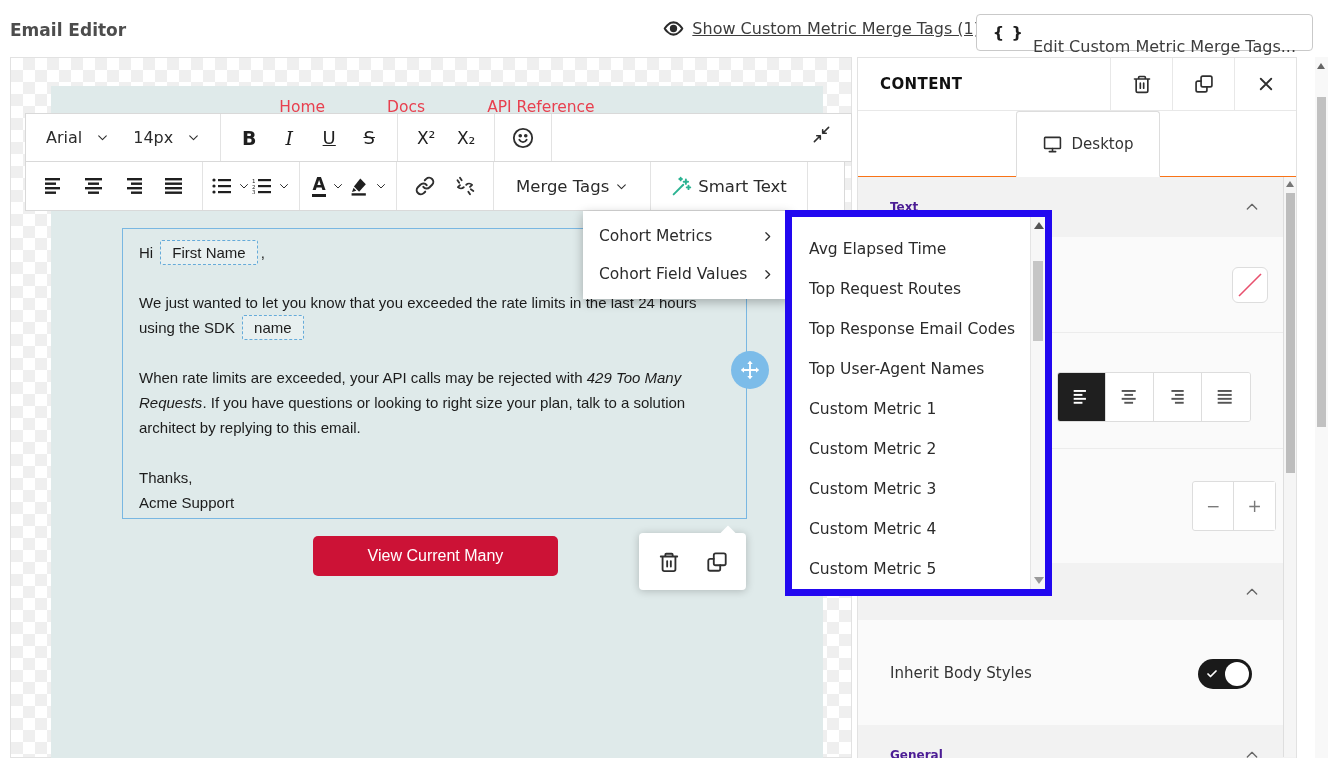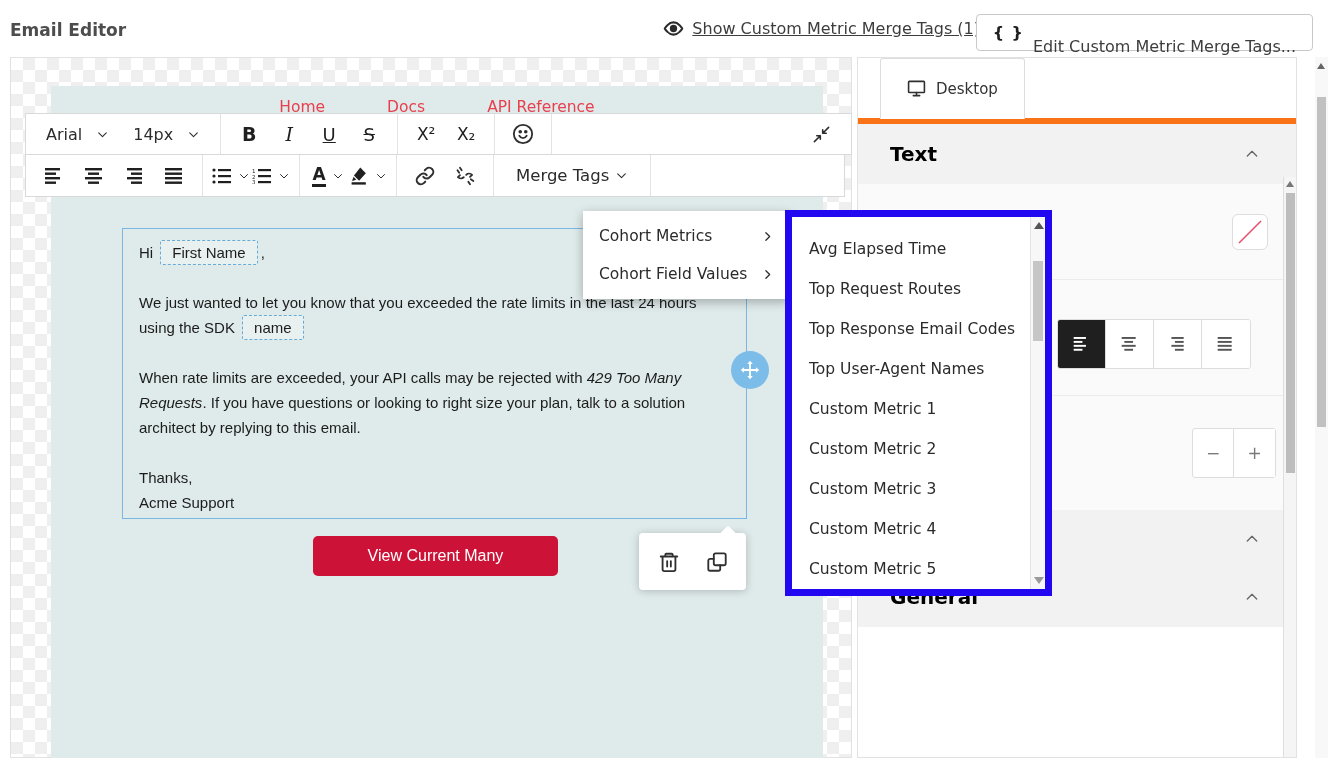--- a/index.html
+++ b/index.html
@@ -24,21 +24,21 @@
     background-image:
       linear-gradient(45deg,#efefef 25%,transparent 25%,transparent 75%,#efefef 75%),
       linear-gradient(45deg,#efefef 25%,transparent 25%,transparent 75%,#efefef 75%);
     background-size:24px 24px; background-position:0 0,12px 12px; }
   .email-canvas { position:absolute; left:40px; top:28px; width:772px; height:673px; background:#dfeaea; }
   .nav-row { position:absolute; left:0; top:12px; width:100%; display:flex; justify-content:center; gap:62px; }
   .nav-row span { color:#e8404f; font-size:15.5px; font-weight:500; }
 
   
   .toolbar { position:absolute; left:25px; top:113px; width:827px; z-index:20; }
-  .tb-row { display:flex; align-items:stretch; height:42px; background:#fff; border:1px solid #d9d9d9; }
+  .tb-row { display:flex; align-items:stretch; height:49px; background:#fff; border:1px solid #d9d9d9; }
   .tb-row.second { width:820px; border-top:none; }
   .tb-group { display:flex; align-items:center; border-right:1px solid #e3e3e3; padding:0 8px; }
   .tb-btn { display:flex; align-items:center; justify-content:center; min-width:40px; height:40px; cursor:pointer;
     font-size:17px; color:#1f1f1f; gap:6px; }
   .tb-select { display:flex; align-items:center; gap:14px; padding:0 12px; font-size:16px; color:#2b2b2b; cursor:pointer; }
   .glyph-b { font-weight:bold; font-size:19px; }
   .glyph-i { font-style:italic; font-family:"DejaVu Serif",serif; font-size:19px; }
   .glyph-u { text-decoration:underline; font-size:18px; }
   .glyph-s { text-decoration:line-through; font-size:18px; }
   .glyph-sup,.glyph-sub { font-size:17px; font-weight:500; }
@@ -82,27 +82,27 @@
     box-shadow:0 1px 8px rgba(0,0,0,.22); z-index:15; display:flex; align-items:center; justify-content:center; gap:26px; }
   .block-popup .caret { position:absolute; right:12px; top:-5px; width:12px; height:12px; background:#fff; transform:rotate(45deg); }
 
   
   .sidebar { position:absolute; left:857px; top:57px; width:440px; height:701px; background:#fff;
     border:1px solid #e2e2e2; z-index:1; }
   .sb-header { display:flex; height:53px; border-bottom:1px solid #e8e8e8; }
   .sb-title { flex:1; display:flex; align-items:center; padding-left:22px; font-size:15px; font-weight:bold;
     color:#111; letter-spacing:.4px; }
   .sb-hbtn { width:62px; display:flex; align-items:center; justify-content:center; border-left:1px solid #e8e8e8; cursor:pointer; }
-  .sb-tabs { height:66px; display:flex; align-items:stretch; padding-left:22px; border-bottom:6px solid #f97316; }
+  .sb-tabs { height:66px; display:flex; align-items:stretch; padding-left:22px; border-bottom:1px solid #f97316;justify-content:center; }
   .sb-tab { display:flex; align-items:center; gap:10px; padding:0 26px; font-size:15px; cursor:pointer; }
   .sb-tab.active { border:1px solid #ddd; border-bottom:1px solid #fff; margin-bottom:-1px; border-radius:3px 3px 0 0;
     background:#fff; color:#333; }
   .sb-tab.inactive { color:#8f8f8f; }
   .sb-bar { height:60px; background:#f2f2f2; display:flex; align-items:center; padding:0 36px 0 32px; }
-  .sb-bar .bar-label { font-size:20px; font-weight:600; color:#000000; }
+  .sb-bar .bar-label { font-size:12px; font-weight:600; color:#4c1d95; }
   .sb-bar .chev { margin-left:auto; }
   .sb-block { position:relative; background:#fafafa; }
   .divider { height:1px; background:#ececec; }
   .swatch { position:absolute; right:28px; top:30px; width:36px; height:36px; background:#fff; border:1px solid #ddd;
     border-radius:6px; cursor:pointer; display:flex; align-items:center; justify-content:center; }
   .align-group { position:absolute; left:199px; top:39px; display:flex; border:1px solid #ddd; border-radius:3px; overflow:hidden; }
   .align-btn { width:48px; height:48px; display:flex; align-items:center; justify-content:center; background:#fff;
     border-right:1px solid #ddd; cursor:pointer; }
   .align-btn:last-child { border-right:none; }
   .align-btn.active { background:#1f1f1f; }
@@ -314,20 +314,31 @@
       </div>
     </div>
     <div class="tb-group">
       <div class="tb-btn merge-tags-btn">
         <span>Merge Tags</span>
         <svg class="ico" width="13" height="13" viewBox="0 0 24 24">
             <polyline points="5 9 12 16 19 9"></polyline>
           </svg>
       </div>
     </div>
+    <div class="tb-group">
+      <div class="tb-btn smart-text-btn">
+        <svg width="21" height="21" viewBox="0 0 24 24" style="stroke:#2bb392;fill:none;stroke-width:2.2;stroke-linecap:round">
+          <path d="M3 21L14 10"></path>
+            <path d="M17 4v5M14.5 6.5h5"></path>
+            <path d="M20 11v4M18 13h4"></path>
+            <path d="M11 2v3M9.5 3.5h3"></path>
+        </svg>
+        <span>Smart Text</span>
+      </div>
+    </div>
     <div class="tb-spacer"></div>
   </div>
 </div>
 
 <div class="text-block">
   <p>
     <span>Hi</span>
     <span class="merge-chip">First Name</span><span>,</span>
   </p>
   <p>
@@ -391,20 +402,39 @@
     <div class="sub-item">Custom Metric 5</div>
   </div>
   <div class="sub-scroll">
     <div class="arr-up"></div>
     <div class="thumb"></div>
     <div class="arr-down"></div>
   </div>
 </div>
 
 <div class="sidebar">
+  <div class="sb-header">
+    <div class="sb-title">CONTENT</div>
+    <div class="sb-hbtn">
+      <svg class="ico" width="20" height="20" viewBox="0 0 24 24">
+        <path d="M3 6h18M8 6V4a1 1 0 0 1 1-1h6a1 1 0 0 1 1 1v2M19 6v14a2 2 0 0 1-2 2H7a2 2 0 0 1-2-2V6zM10 11v6M14 11v6"></path>
+      </svg>
+    </div>
+    <div class="sb-hbtn">
+      <svg class="ico" width="20" height="20" viewBox="0 0 24 24">
+        <rect x="8.5" y="2.5" width="13" height="13" rx="2"></rect>
+          <path d="M15.5 15.5v4a2 2 0 0 1-2 2h-9a2 2 0 0 1-2-2v-9a2 2 0 0 1 2-2h4"></path>
+      </svg>
+    </div>
+    <div class="sb-hbtn">
+      <svg class="ico" width="18" height="18" viewBox="0 0 24 24" style="stroke-width:2.4">
+          <path d="M5 5l14 14M19 5L5 19"></path>
+        </svg>
+    </div>
+  </div>
 
   <div class="sb-tabs">
     <div class="sb-tab active">
       <svg class="ico" width="19" height="19" viewBox="0 0 24 24">
           <rect x="2" y="3" width="20" height="14" rx="1"></rect>
           <path d="M8 21h8M12 17v4"></path>
         </svg>
       <span>Desktop</span>
     </div>
   </div>
@@ -470,20 +500,29 @@
     </div>
   </div>
 
   <div class="sb-bar" style="height:57px">
     <span class="bar-label"></span>
     <svg class="ico chev" width="16" height="16" viewBox="0 0 24 24" style="stroke:#666">
         <polyline points="5 15 12 8 19 15"></polyline>
       </svg>
   </div>
 
+  <div class="sb-block" style="height:105px">
+    <div class="inherit-label">Inherit Body Styles</div>
+    <div class="toggle">
+      <svg width="12" height="12" viewBox="0 0 24 24" style="stroke:#fff;fill:none;stroke-width:3.5;stroke-linecap:round;stroke-linejoin:round">
+          <polyline points="20 6 9 17 4 12"></polyline>
+        </svg>
+      <div class="knob"></div>
+    </div>
+  </div>
 
   <div class="sb-bar">
     <span class="bar-label">General</span>
     <svg class="ico chev" width="16" height="16" viewBox="0 0 24 24" style="stroke:#666">
         <polyline points="5 15 12 8 19 15"></polyline>
       </svg>
   </div>
 
   <div class="sb-scrollbar">
     <div class="tri-up"></div>

